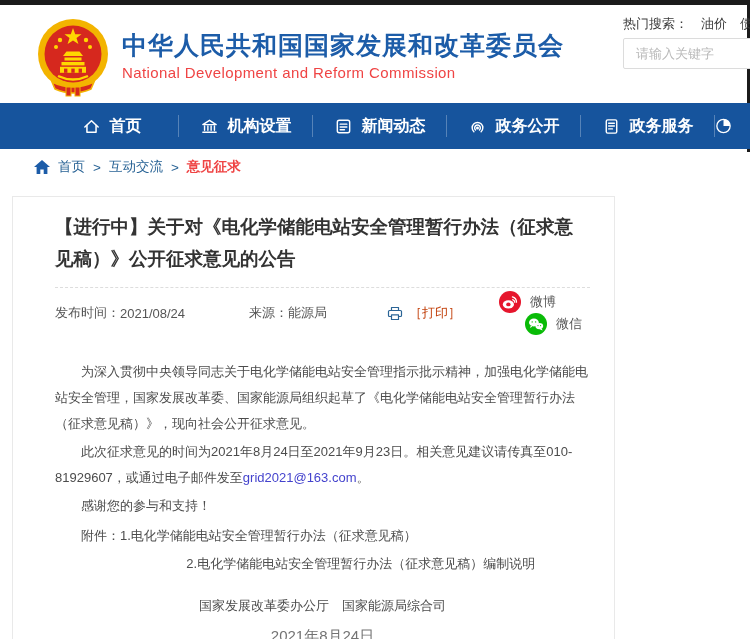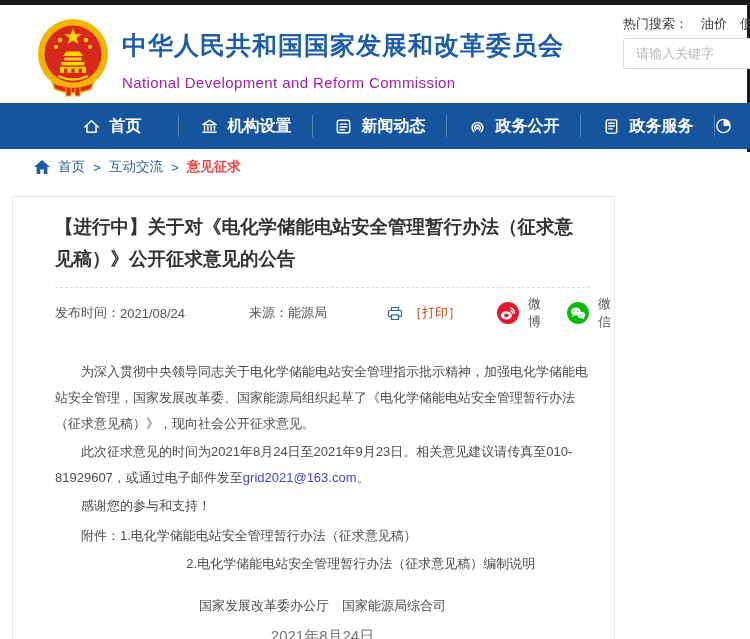--- a/index.html
+++ b/index.html
@@ -8,21 +8,21 @@
     position: relative; width: 750px; height: 639px; overflow: hidden;
     background: #fff; font-family: "Liberation Sans", "DejaVu Sans", sans-serif;
   }
   .frame-top { position:absolute; top:0; left:0; width:750px; height:5px; background:#1b1b1b; }
   .frame-right { position:absolute; top:0; right:0; width:3px; height:152px; background:#1b1b1b; }
 
   
   .logo { position:absolute; left:36px; top:16px; width:74px; height:82px; }
   .site-titles { position:absolute; left:122px; top:29px; }
   .site-title-zh { font-size:25px; font-weight:bold; color:#1c5ca8; letter-spacing:1px; white-space:nowrap; }
-  .site-title-en { font-size:15px; color:#a21caf; margin-top:12px; letter-spacing:0.4px; white-space:nowrap; }
+  .site-title-en { font-size:15px; color:#ef4444; margin-top:2px; letter-spacing:0.4px; white-space:nowrap; }
 
   .hot-search { position:absolute; left:623px; top:15px; font-size:13px; color:#3a3a3a; white-space:nowrap; display:flex; gap:13px; }
   .hot-search .term { color:#3a3a3a; cursor:pointer; }
   .search-box {
     position:absolute; left:623px; top:38px; width:150px; height:31px;
     border:1px solid #dcdcdc; border-radius:2px; background:#fff;
     display:flex; align-items:center; padding-left:10px;
   }
   .search-box input { border:none; outline:none; width:110px; font-size:13px; color:#333;
     font-family:"Liberation Sans","DejaVu Sans",sans-serif; }
@@ -54,21 +54,21 @@
   }
   .article-title { margin-top:14px; max-width:660px; font-size:18.5px; font-weight:bold;
     color:#333; line-height:32px; }
   .dotted-sep { margin-top:12px; border-top:1px dashed #ddd; height:0; }
 
   .meta-row { margin-top:14px; height:22px; display:flex; align-items:center; font-size:13px; color:#555;gap:36px; }
   .meta-item { display:flex; align-items:center; white-space:nowrap; }
   .meta-src { margin-left:28px; }
   .meta-print { margin-left:24px; display:flex; align-items:center; gap:6px; cursor:pointer; }
   .print-label { color:#c2410c; }
-  .share-group { margin-left:auto; margin-right:8px; display:flex; align-items:flex-start; }
+  .share-group { margin-left:auto; margin-right:8px; display:flex; align-items:flex-start;flex-direction:column; }
   .share-item { display:flex; align-items:center; gap:9px; cursor:pointer; color:#555; }
   .share-item + .share-item { margin-left:26px; }
   .share-icon { width:22px; height:22px; display:inline-flex; }
 
   .article-body { margin-top:35px; font-size:13px; color:#4c4c4c; line-height:26px; }
   .article-body p { margin:0 0 2px 0; text-indent:2em; }
   .article-body .p-thanks { margin-bottom:4px; }
   .email-link { color:#4443cd; cursor:pointer; }
   .attach-2 { text-indent:0; padding-left:8.1em; }
   .signature { margin-top:20px; text-align:center; font-size:13px; color:#4c4c4c; }

